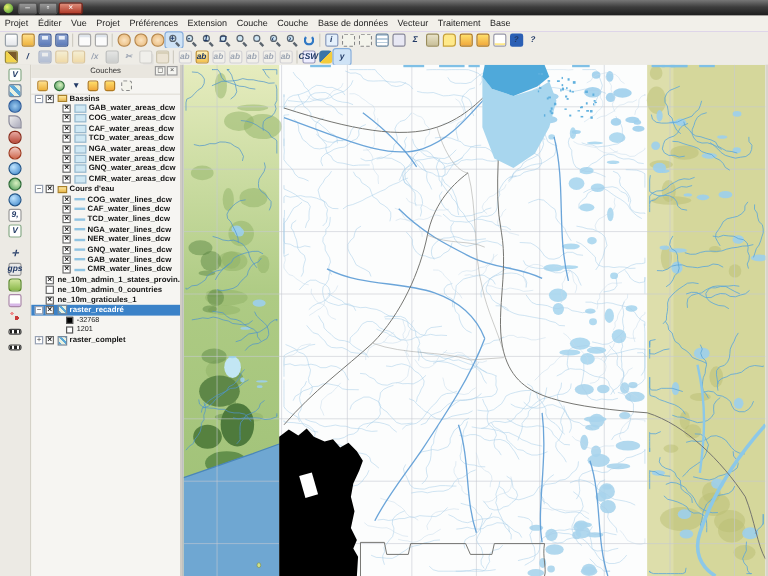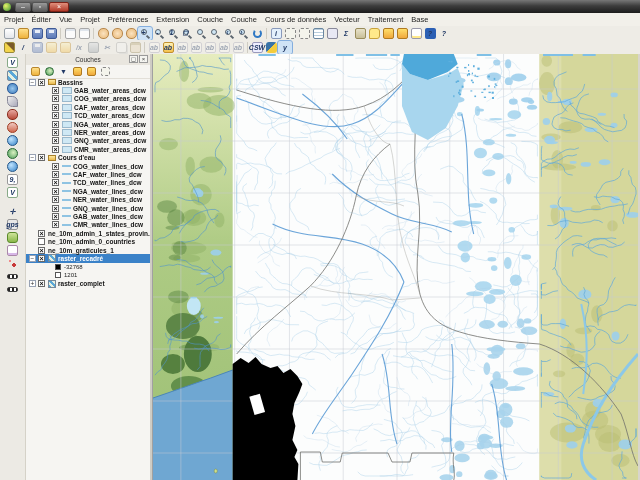--- a/index.html
+++ b/index.html
@@ -143,21 +143,21 @@
 
 <div id="menubar">
     <span class="menu-item">Projet</span>
     <span class="menu-item">Éditer</span>
     <span class="menu-item">Vue</span>
     <span class="menu-item">Projet</span>
     <span class="menu-item">Préférences</span>
     <span class="menu-item">Extension</span>
     <span class="menu-item">Couche</span>
     <span class="menu-item">Couche</span>
-    <span class="menu-item">Cours de données</span>
+    <span class="menu-item">Base de données</span>
     <span class="menu-item">Vecteur</span>
     <span class="menu-item">Traitement</span>
     <span class="menu-item">Base</span>
   </div>
 <div id="tb1" class="tbar">
     <span class="tbtn">
       <i class="ic k-file"></i>
     </span>
     <span class="tbtn">
       <i class="ic k-folder"></i>

